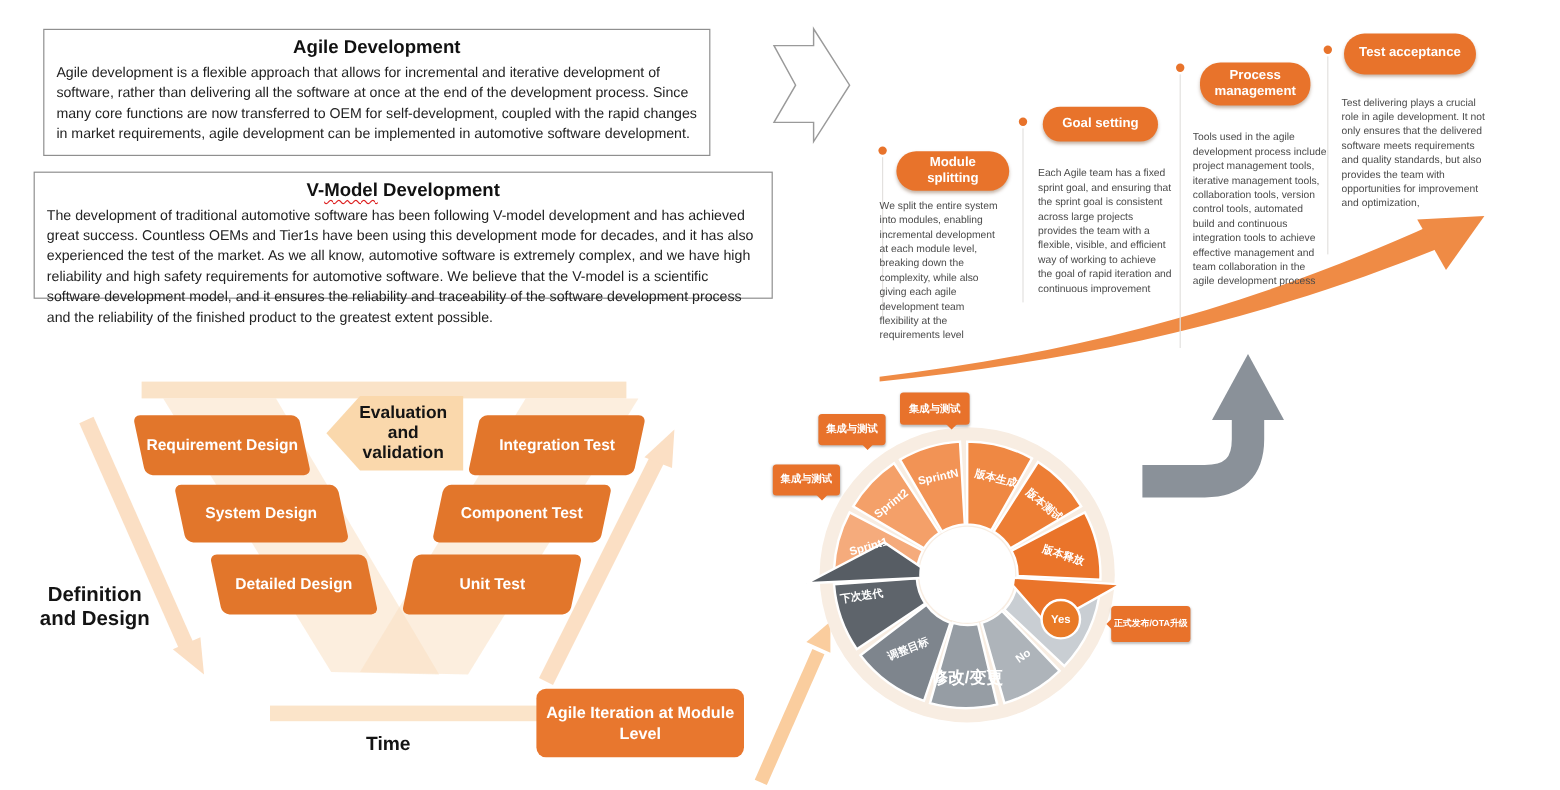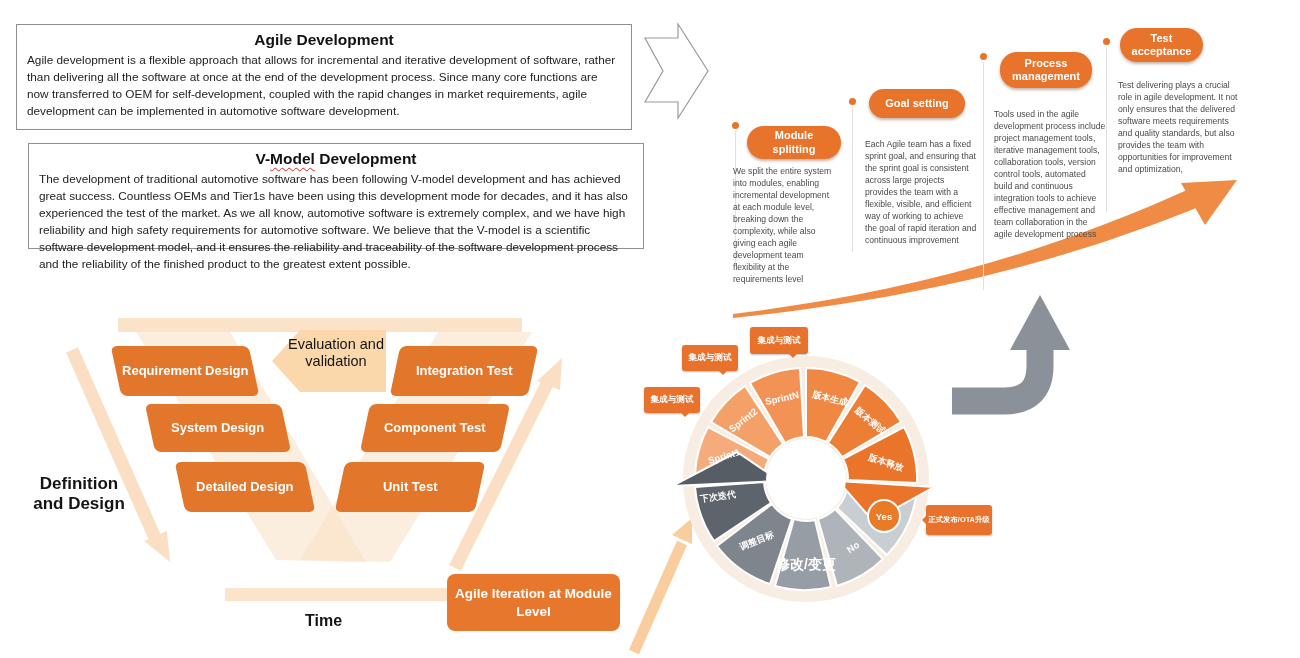--- a/index.html
+++ b/index.html
@@ -28,22 +28,22 @@
   
   .vstep{
     position:absolute;background:#E2762B;color:#fff;font-weight:bold;font-size:13px;line-height:1.25;
     display:flex;align-items:center;justify-content:center;text-align:center;border-radius:6px;
   }
   .skew-l{transform:skewX(12deg);}
   .skew-l > span{transform:skewX(-12deg);display:block;}
   .skew-r{transform:skewX(-12deg);}
   .skew-r > span{transform:skewX(12deg);display:block;}
   .trap{clip-path:polygon(5.8% 0,100% 0,94.6% 100%,0 100%);border-radius:0;}
-  .axis-label{position:absolute;font-weight:bold;font-size:17px;line-height:1.2;text-align:center;color:#141414;}
-  .eval-label{position:absolute;font-weight:normal;font-size:14.5px;line-height:1.18;text-align:center;color:#141414;}
+  .axis-label{position:absolute;font-weight:bold;font-size:17px;line-height:1.2;text-align:center;color:#141414;margin-top:12px;}
+  .eval-label{position:absolute;font-weight:bold;font-size:14.5px;line-height:1.18;text-align:center;color:#141414;}
   .time-label{position:absolute;font-weight:bold;font-size:16px;color:#141414;}
   .agile-iter{
     position:absolute;background:#E8772E;color:#fff;font-weight:bold;font-size:13.5px;line-height:1.3;
     border-radius:8px;display:flex;align-items:center;justify-content:center;text-align:center;
   }
 
   
   .seg-label{position:absolute;color:#fff;font-weight:bold;font-size:9.5px;white-space:nowrap;transform-origin:center;}
   .yes-circle{
     position:absolute;width:34px;height:34px;border-radius:50%;background:#E97A26;border:2px solid #fff;
@@ -115,21 +115,21 @@
 
       <path d="M883,559 A111 111 0 0 1 837,586 L818,519 A42 42 0 0 0 835,509 Z" fill="#AEB4BA"></path>
       <path d="M831,587 A111 111 0 0 1 775,586 L794,519 A42 42 0 0 0 815,520 Z" fill="#969DA4"></path>
       <path d="M770,584 A111 111 0 0 1 717,546 L772,504 A42 42 0 0 0 792,519 Z" fill="#7E858D"></path>
       <path d="M714,541 A111 111 0 0 1 695,487 L764,482 A42 42 0 0 0 771,503 Z" fill="#5E646B"></path>
       <polygon points="672,486 780,481 737,452" fill="#575D64"></polygon>
       <circle cx="806" cy="479" r="40" fill="#ffffff" stroke="none"></circle>
     </g>
   </svg>
 
-  <div class="intro-box" style="left:16px;top:24px;width:616px;height:106px;">
+  <div class="intro-box" style="left:36px;top:24px;width:556px;height:106px;">
     <div class="intro-title">Agile Development</div>
     <div class="intro-body">Agile development is a flexible approach that allows for incremental and iterative development of software, rather than delivering all the software at once at the end of the development process. Since many core functions are now transferred to OEM for self-development, coupled with the rapid changes in market requirements, agile development can be implemented in automotive software development.</div>
   </div>
 
   <div class="intro-box" style="left:28px;top:143px;width:616px;height:106px;">
     <div class="intro-title"><span>V-</span><span class="squiggle">Model</span><span> Development</span></div>
     <div class="intro-body">The development of traditional automotive software has been following V-model development and has achieved great success. Countless OEMs and Tier1s have been using this development mode for decades, and it has also experienced the test of the market. As we all know, automotive software is extremely complex, and we have high reliability and high safety requirements for automotive software. We believe that the V-model is a scientific software development model, and it ensures the reliability and traceability of the software development process and the reliability of the finished product to the greatest extent possible.</div>
   </div>
 
   <div class="col-dot" style="left:732px;top:122px;"></div>
@@ -142,21 +142,21 @@
   <div class="pill" style="left:869px;top:89px;width:96px;height:29px;">Goal setting</div>
   <div class="col-text" style="left:865px;top:138px;width:112px;">Each Agile team has a fixed sprint goal, and ensuring that the sprint goal is consistent across large projects provides the team with a flexible, visible, and efficient way of working to achieve the goal of rapid iteration and continuous improvement</div>
 
   <div class="col-dot" style="left:980px;top:53px;"></div>
   <div class="col-line" style="left:983px;top:62px;height:228px;"></div>
   <div class="pill" style="left:1000px;top:52px;width:92px;height:36px;">Process management</div>
   <div class="col-text" style="left:994px;top:108px;width:112px;">Tools used in the agile development process include project management tools, iterative management tools, collaboration tools, version control tools, automated build and continuous integration tools to achieve effective management and team collaboration in the agile development process</div>
 
   <div class="col-dot" style="left:1103px;top:38px;"></div>
   <div class="col-line" style="left:1106px;top:47px;height:165px;"></div>
-  <div class="pill" style="left:1120px;top:28px;width:83px;height:34px;">Test acceptance</div>
+  <div class="pill" style="left:1120px;top:28px;width:110px;height:34px;">Test acceptance</div>
   <div class="col-text" style="left:1118px;top:79px;width:126px;">Test delivering plays a crucial role in agile development. It not only ensures that the delivered software meets requirements and quality standards, but also provides the team with opportunities for improvement and optimization,</div>
 
   <div class="axis-label" style="left:24px;top:474px;width:110px;">Definition and Design</div>
   <div class="eval-label" style="left:288px;top:336px;width:96px;">Evaluation and validation</div>
   <div class="time-label" style="left:305px;top:612px;">Time</div>
 
   <div class="vstep skew-l" style="left:116px;top:346px;width:138px;height:50px;">
       <span>Requirement Design</span>
     </div>
   <div class="vstep skew-l" style="left:150px;top:404px;width:136px;height:48px;">

